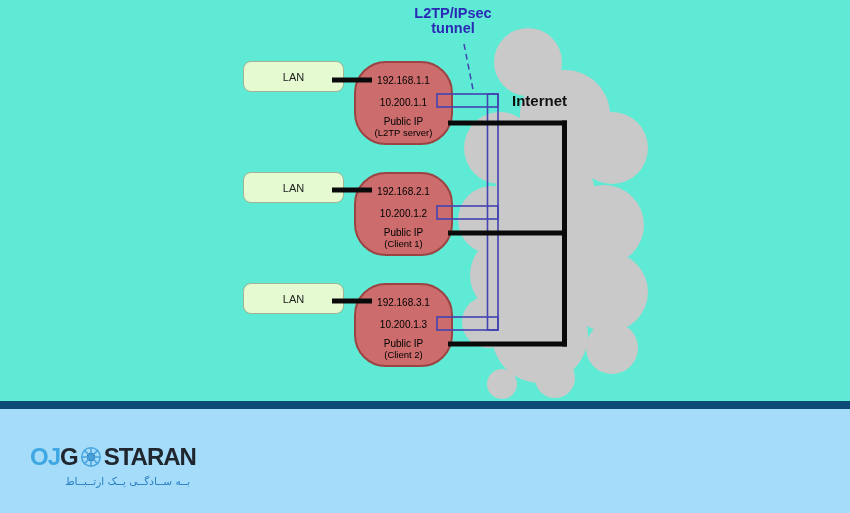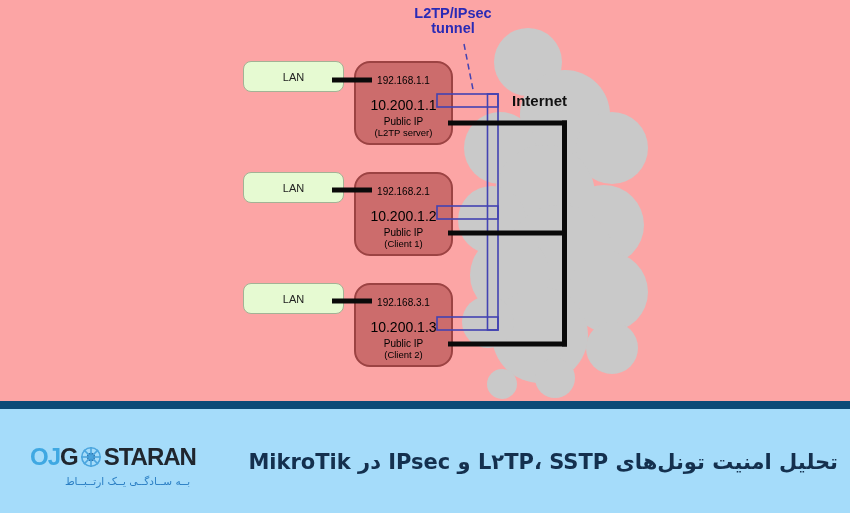--- a/index.html
+++ b/index.html
@@ -1,35 +1,35 @@
 <!DOCTYPE html>
 <html><head>
 <meta charset="utf-8">
 <style>
   html,body{margin:0;padding:0;background:#fff;}
   .stage{
     position:relative;width:850px;height:513px;overflow:hidden;
-    background:#fca5a5;font-family:"Liberation Sans",sans-serif;
+    background:#5eead4;font-family:"Liberation Sans",sans-serif;
   }
   
   .row{position:absolute;left:0;width:684px;height:86px;z-index:1;}
   .lan-box{
     position:absolute;left:243px;top:0;width:101px;height:31px;
     background:#e6fad2;border:1.5px solid #a3b295;border-radius:8px;
     display:flex;align-items:center;justify-content:center;
     font-size:11px;color:#222;box-sizing:border-box;
   }
   .router-box{
     position:absolute;left:354px;top:0;width:99px;height:84px;
-    background:#cc6c6c;border:2px solid #9c4343;border-radius:16px;
+    background:#cc6c6c;border:2px solid #9c4343;border-radius:32px;
     box-sizing:border-box;
   }
   .rtext{position:absolute;left:0;width:100%;text-align:center;color:#000;}
   .ip1{top:12px;font-size:10px;}
-  .ip2{top:34px;font-size:14px;}
+  .ip2{top:34px;font-size:10px;}
   .pub1{top:53px;font-size:10px;}
   .pub2{top:64px;font-size:9.5px;}
   
   .overlay{position:absolute;left:0;top:0;z-index:2;pointer-events:none;}
   
   .label{position:absolute;z-index:3;}
   .tunnel-label{
     left:385px;top:6px;width:136px;text-align:center;
     color:#2a2ab5;font-weight:bold;font-size:14.5px;line-height:15px;
   }
@@ -156,16 +156,15 @@
             <line x1="12" y1="2" x2="12" y2="22"></line>
             <line x1="2" y1="12" x2="22" y2="12"></line>
             <line x1="4.9" y1="4.9" x2="19.1" y2="19.1"></line>
             <line x1="4.9" y1="19.1" x2="19.1" y2="4.9"></line>
           </g>
         </svg>
         <span class="logo-txt logo-staran">STARAN</span>
       </div>
       <div class="tagline">بــه ســادگــی یــک ارتــبــاط</div>
     </div>
-    <div class="footer-title" dir="rtl">تحلیل امنیت تونل‌های L۲TP، SSTP و IPsec در MikroTik</div>
   </div>
 
 </div>
 
 </body></html>

